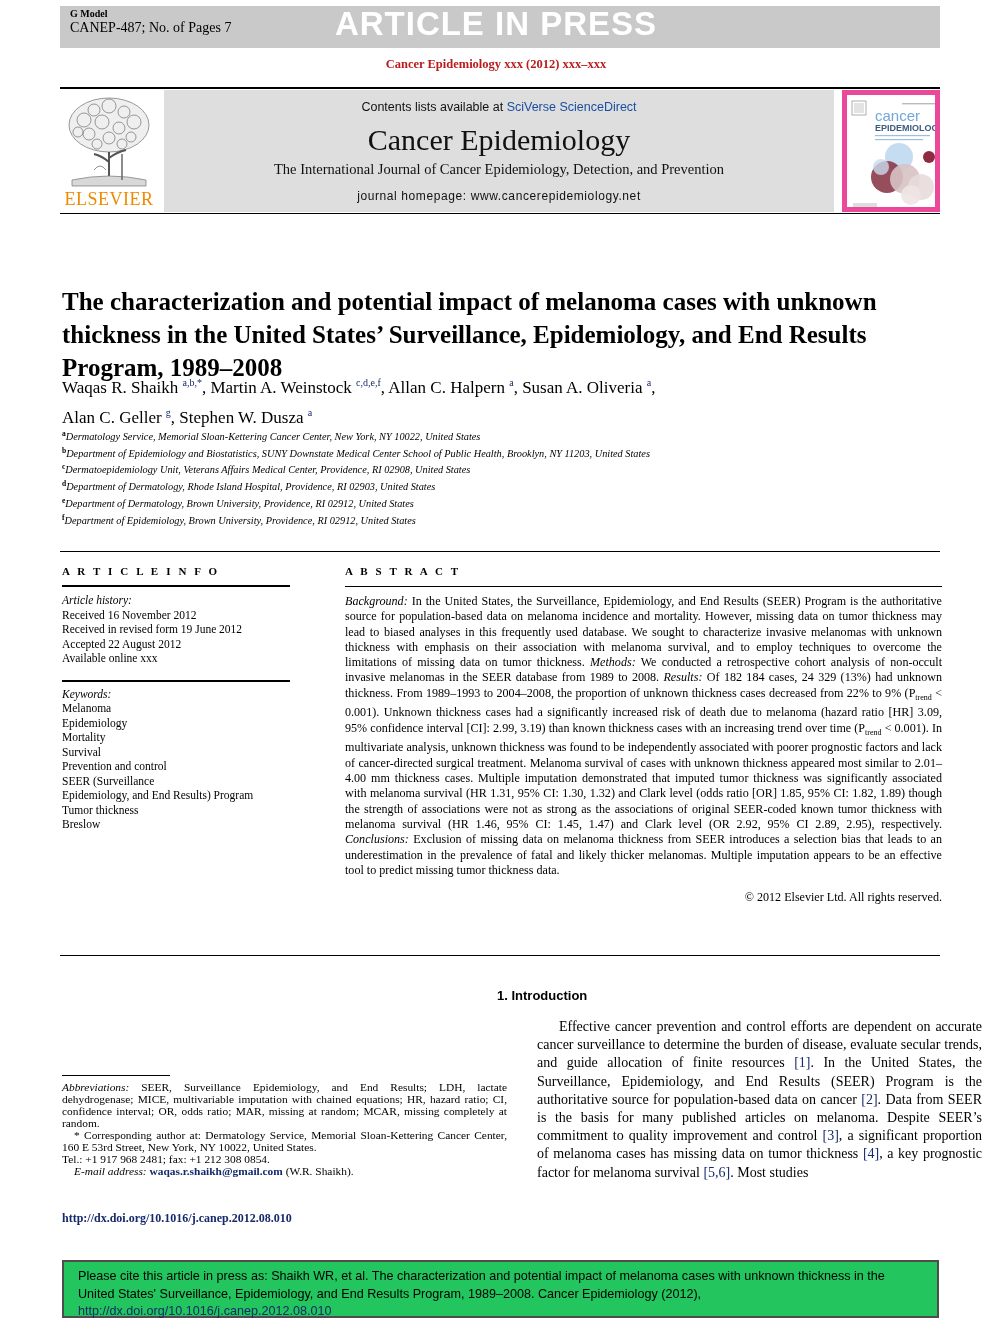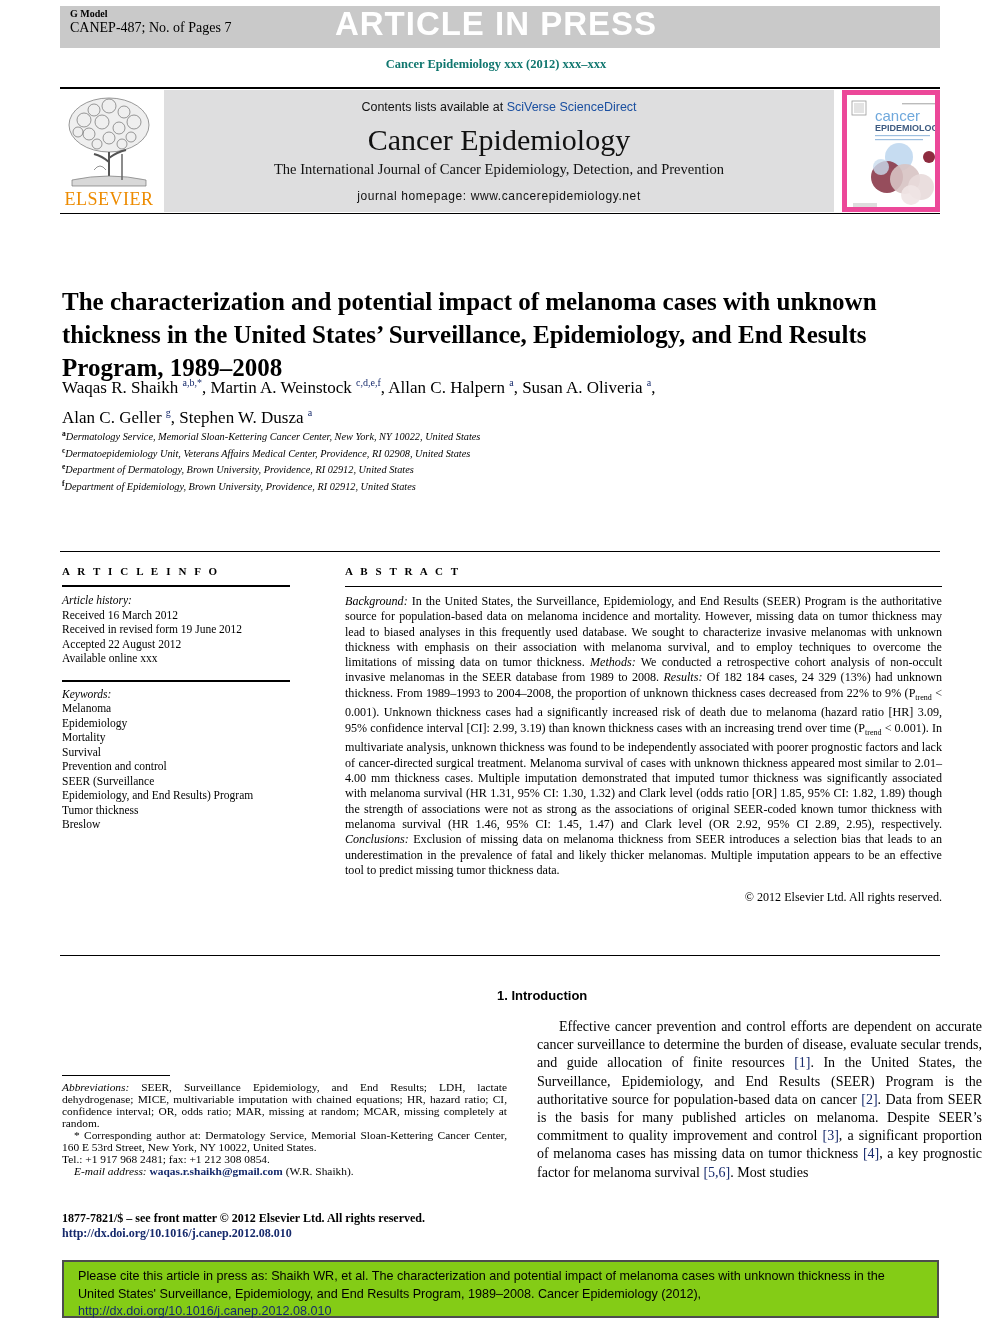--- a/index.html
+++ b/index.html
@@ -61,21 +61,21 @@
 
   
   .journal-ref {
     position: absolute;
     left: 0; top: 57px;
     width: 992px;
     text-align: center;
     font-family: "Liberation Serif", serif;
     font-size: 12.5px;
     font-weight: bold;
-    color: #0f766e;
+    color: #b91c1c;
   }
 
   
   .masthead-rule {
     position: absolute;
     left: 60px; top: 87px;
     width: 880px; height: 2px;
     background: #000;
   }
   .masthead {
@@ -306,21 +306,21 @@
     font-weight: bold;
     color: #000;
   }
   .doi-link { color: #15296b; }
 
   
   .cite-box {
     position: absolute;
     left: 62px; top: 1260px;
     width: 877px; height: 58px;
-    background: #84cc16;
+    background: #22c55e;
     border: 2px solid #4d4d4d;
     box-sizing: border-box;
   }
   .cite-text {
     position: absolute;
     left: 14px; top: 6px;
     width: 845px;
     font-family: "Liberation Sans", sans-serif;
     font-size: 12.6px;
     line-height: 17.5px;
@@ -404,33 +404,35 @@
 
   <h1 class="title">The characterization and potential impact of melanoma cases with unknown thickness in the United States’ Surveillance, Epidemiology, and End Results Program, 1989–2008</h1>
 
   <div class="authors">
     <div>Waqas R. Shaikh <sup>a,b,*</sup>, Martin A. Weinstock <sup>c,d,e,f</sup>, Allan C. Halpern <sup>a</sup>, Susan A. Oliveria <sup>a</sup>,</div>
     <div>Alan C. Geller <sup>g</sup>, Stephen W. Dusza <sup>a</sup></div>
   </div>
 
   <div class="affils">
     <div><span class="a-sup">a</span><span>Dermatology Service, Memorial Sloan-Kettering Cancer Center, New York, NY 10022, United States</span></div>
+    <div><span class="a-sup">b</span><span>Department of Epidemiology and Biostatistics, SUNY Downstate Medical Center School of Public Health, Brooklyn, NY 11203, United States</span></div>
     <div><span class="a-sup">c</span><span>Dermatoepidemiology Unit, Veterans Affairs Medical Center, Providence, RI 02908, United States</span></div>
+    <div><span class="a-sup">d</span><span>Department of Dermatology, Rhode Island Hospital, Providence, RI 02903, United States</span></div>
     <div><span class="a-sup">e</span><span>Department of Dermatology, Brown University, Providence, RI 02912, United States</span></div>
     <div><span class="a-sup">f</span><span>Department of Epidemiology, Brown University, Providence, RI 02912, United States</span></div>
   </div>
 
   <div class="sect-rule-top"></div>
 
   <div class="info-col">
     <div class="sect-head">A R T I C L E   I N F O</div>
     <div class="info-rule"></div>
     <div class="info-block">
       <div class="it">Article history:</div>
-      <div>Received 16 March 2012</div>
+      <div>Received 16 November 2012</div>
       <div>Received in revised form 19 June 2012</div>
       <div>Accepted 22 August 2012</div>
       <div>Available online xxx</div>
     </div>
     <div class="kw-rule"></div>
     <div class="info-block">
       <div class="it">Keywords:</div>
       <div>Melanoma</div>
       <div>Epidemiology</div>
       <div>Mortality</div>
@@ -463,21 +465,20 @@
     <div class="fn-indent">* Corresponding author at: Dermatology Service, Memorial Sloan-Kettering Cancer Center, 160 E 53rd Street, New York, NY 10022, United States.</div>
     <div>Tel.: +1 917 968 2481; fax: +1 212 308 0854.</div>
     <div class="fn-indent">
       <i>E-mail address:</i>
       <span class="mail">waqas.r.shaikh@gmail.com</span>
       <span>(W.R. Shaikh).</span>
     </div>
   </div>
 
   <div class="frontmatter">
-    <div>1877-7821/$ – see front matter © 2012 Elsevier Ltd. All rights reserved.</div>
     <div class="doi-link">http://dx.doi.org/10.1016/j.canep.2012.08.010</div>
   </div>
 
   <div class="cite-box">
     <div class="cite-text">Please cite this article in press as: Shaikh WR, et al. The characterization and potential impact of melanoma cases with unknown thickness in the United States' Surveillance, Epidemiology, and End Results Program, 1989–2008. Cancer Epidemiology (2012), <span class="doi-link">http://dx.doi.org/10.1016/j.canep.2012.08.010</span></div>
   </div>
 
 </div>
 
 </body></html>

